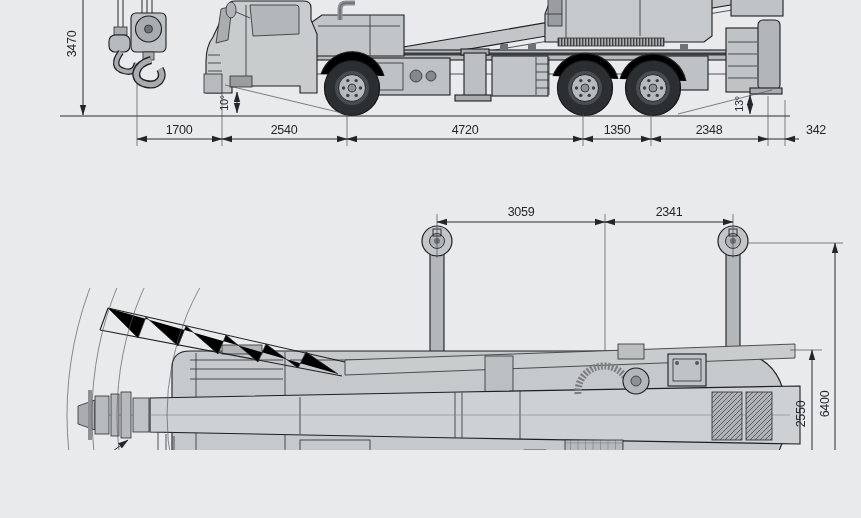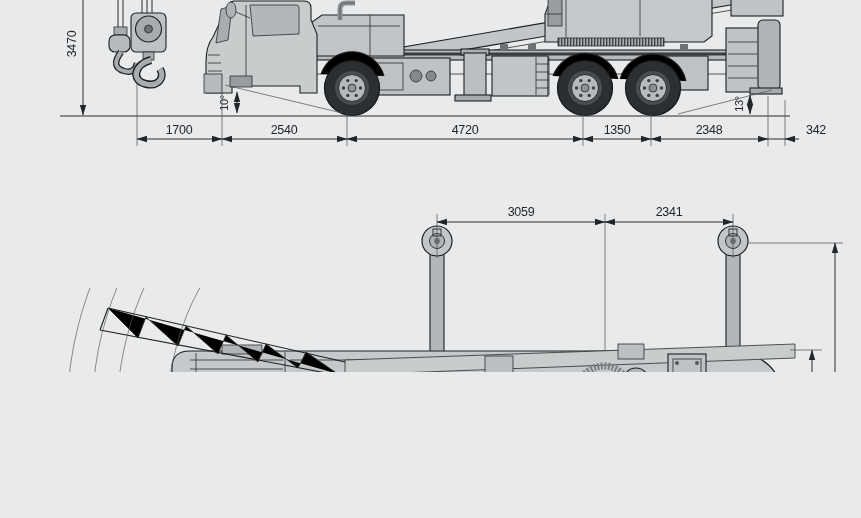--- a/index.html
+++ b/index.html
@@ -1,16 +1,16 @@
 <!DOCTYPE html>
 <html><head>
 <meta charset="utf-8">
 <style>
   html,body{margin:0;padding:0;background:#e9eaeb;}
-  .stage{width:861px;height:372px;position:relative;overflow:hidden;background:#e9eaeb;}
+  .stage{width:861px;height:450px;position:relative;overflow:hidden;background:#e9eaeb;}
   svg{display:block;}
   text{font-family:"Liberation Sans", sans-serif;fill:#232629;letter-spacing:-0.3px;}
   .dim{font-size:12.5px;}
   .ang{font-size:11px;}
   .rad{font-size:11.5px;}
   .thin{stroke:#2a2d2f;stroke-width:1;fill:none;}
   .xthin{stroke:#4a4d50;stroke-width:0.7;fill:none;}
   .outline{stroke:#1d2022;stroke-width:1.1;}
   .outline2{stroke:#2a2d2f;stroke-width:0.8;}
 </style>

